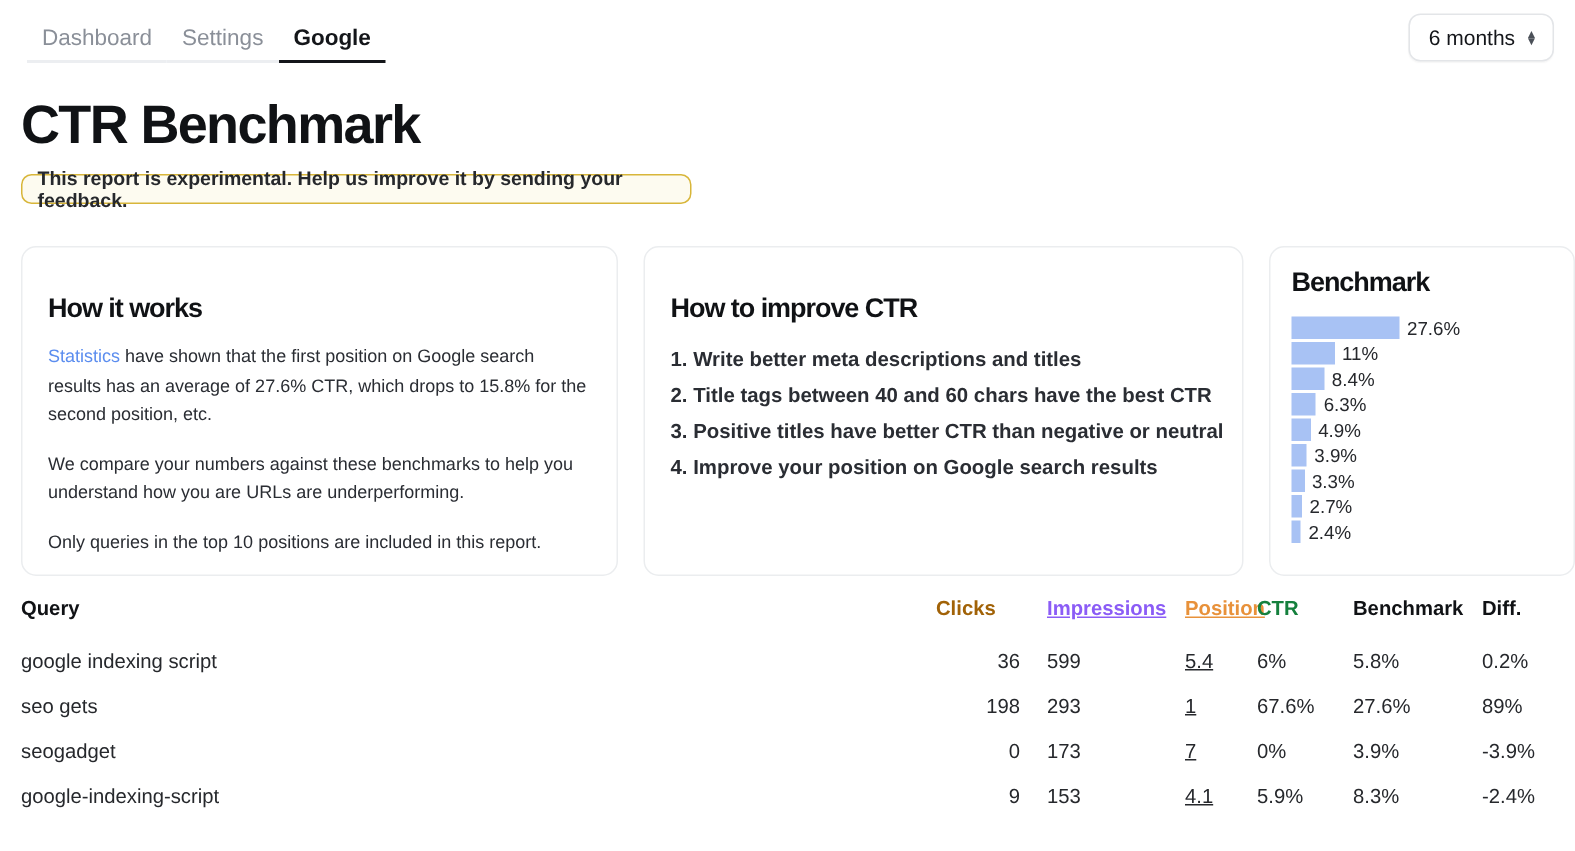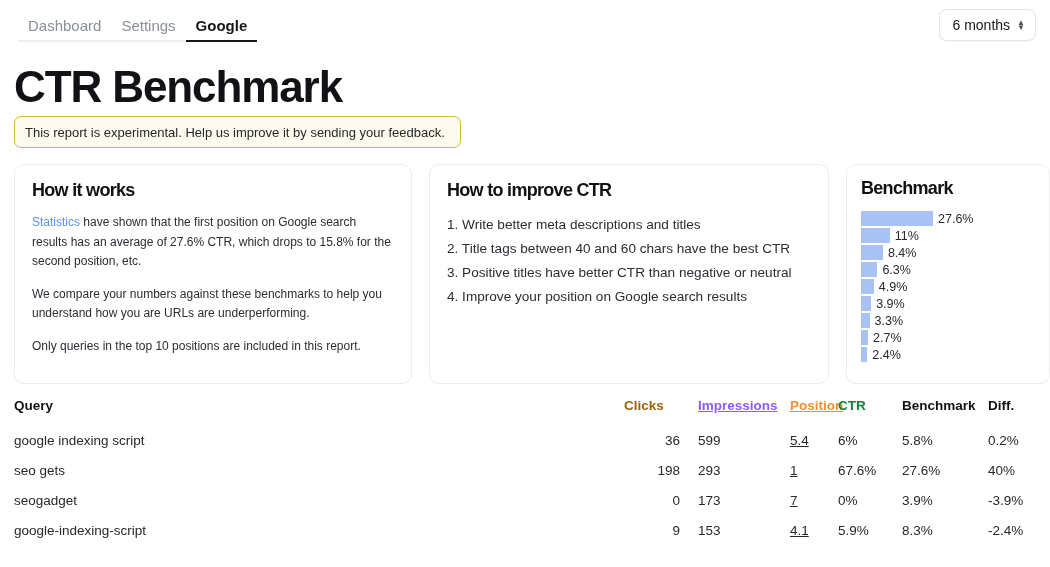--- a/index.html
+++ b/index.html
@@ -66,57 +66,58 @@
     flex-direction: column;
     line-height: 5px;
     font-size: 8px;
     color: #4b5058;
   }
 
   
   .page-title {
     position: absolute;
     left: 14px; top: 62px;
-    font-size: 44px;
+    font-size: 36px;
     font-weight: 800;
     letter-spacing: -1.1px;
     color: #101215;
     white-space: nowrap;
   }
 
   
   .notice {
     position: absolute;
     left: 14px; top: 116px;
     width: 447px;
-    height: 32px;
+    height: 20px;
     border: 1px solid #d8b63a;
     border-radius: 7px;
     background: #fdfbf0;
     display: flex;
     align-items: center;
     padding: 0 10px;
     font-size: 13px;
     color: #26282c;
+    font-weight: bold;
   }
 
   
   .cards {
     position: absolute;
     left: 14px; top: 164px;
     width: 1036px;
     height: 220px;
     display: flex;
     gap: 17px;
   }
   .card {
     border: 1px solid #ebedef;
     border-radius: 10px;
     background: #fff;
-    padding: 15px 17px 14px 17px;
+    padding: 30px 17px 14px 17px;
     overflow: hidden;
   }
   .card-a { width: 398px; flex: 0 0 398px; }
   .card-b { width: 400px; flex: 0 0 400px; }
   .card-c { width: 204px; flex: 0 0 204px; padding: 13px 0 10px 14px; }
 
   .card h3 {
     margin: 0 0 12px 0;
     font-size: 18px;
     font-weight: 800;
@@ -139,20 +140,21 @@
 
   .tip-list {
     margin: 0; padding: 0;
     list-style: none;
   }
   .tip-list li {
     font-size: 13.6px;
     line-height: 24px;
     color: #2a2d33;
     white-space: nowrap;
+    font-weight: bold;
   }
 
   
   .bench-rows { display: flex; flex-direction: column; gap: 2px; }
   .bench-row {
     display: flex;
     align-items: center;
     height: 15px;
     gap: 5px;
   }
@@ -320,21 +322,21 @@
           <td class="col-bench">5.8%</td>
           <td class="col-diff diff-pos">0.2%</td>
         </tr>
         <tr>
           <td class="col-query">seo gets</td>
           <td class="col-clicks">198</td>
           <td class="col-impr">293</td>
           <td class="col-pos">1</td>
           <td class="col-ctr">67.6%</td>
           <td class="col-bench">27.6%</td>
-          <td class="col-diff diff-pos">40%</td>
+          <td class="col-diff diff-pos">89%</td>
         </tr>
         <tr>
           <td class="col-query">seogadget</td>
           <td class="col-clicks">0</td>
           <td class="col-impr">173</td>
           <td class="col-pos">7</td>
           <td class="col-ctr">0%</td>
           <td class="col-bench">3.9%</td>
           <td class="col-diff diff-neg">-3.9%</td>
         </tr>

